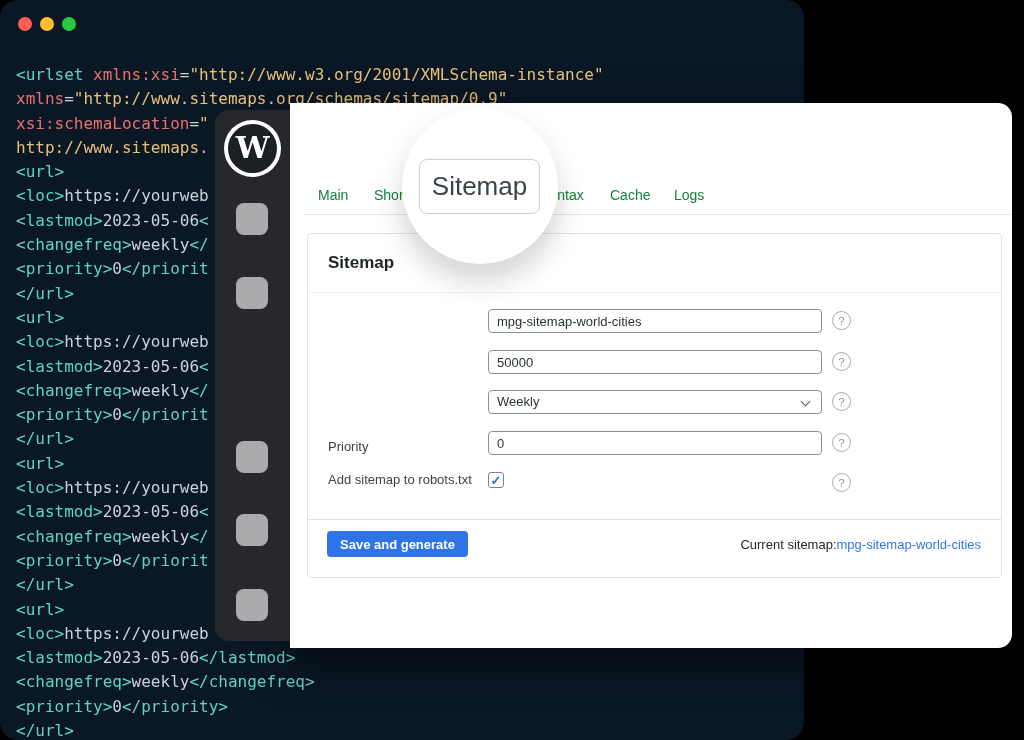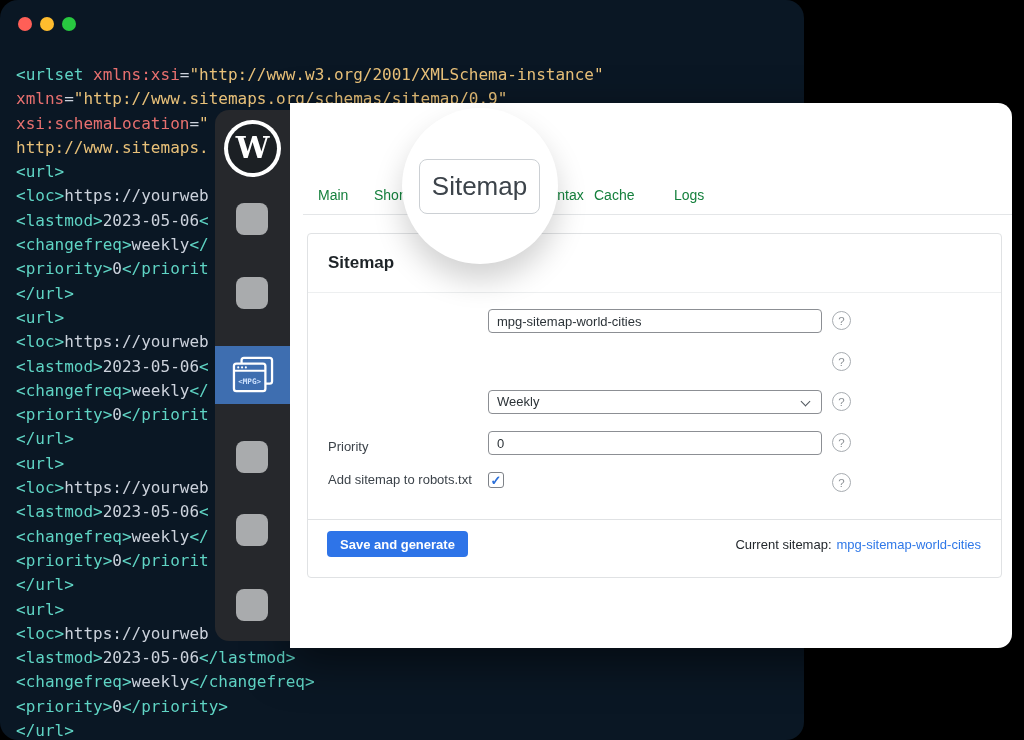--- a/index.html
+++ b/index.html
@@ -59,21 +59,21 @@
               cursor:pointer; }
   .checkbox span { color:#2b6fd9; font-size:13px; font-weight:bold;
                    line-height:1; }
   .divider { position:absolute; left:0; top:285px; width:100%; height:1px;
              background:#e0e2e4; }
   .btn { position:absolute; left:19px; top:297px; height:26px; padding:0 13px;
          background:#2e74e8; border:none; border-radius:4px; color:#fff;
          font-family:"Liberation Sans", sans-serif; font-size:13px;
          font-weight:bold; cursor:pointer; }
   .current { position:absolute; right:20px; top:297px; height:26px;
-             display:flex; align-items:center; gap:5px; font-size:13px; }
+             display:flex; align-items:center; font-size:13px; }
   .current .lbl { color:#23282d; }
   .current .lnk { color:#2f78e8; text-decoration:none; cursor:pointer; }
 
   
   .sidebar { position:absolute; left:215px; top:110px; width:75px; height:531px;
              background:#26282c; border-radius:14px 0 0 14px; }
   .wp-logo { position:absolute; left:9px; top:10px; width:57px; height:57px;
              border-radius:50%; background:#fff; display:flex;
              align-items:center; justify-content:center; cursor:pointer; }
   .wp-inner { width:49px; height:49px; border-radius:50%; background:#1c2024;
@@ -105,32 +105,33 @@
     <div class="dot" style="background:#28c840"></div>
   </div>
   <div class="code"><div class="code-line"><span class="c-tag">&lt;urlset </span><span class="c-attr">xmlns:xsi</span><span class="c-pl">=</span><span class="c-str">"http://www.w3.org/2001/XMLSchema-instance"</span></div><div class="code-line"><span class="c-attr">xmlns</span><span class="c-pl">=</span><span class="c-str">"http://www.sitemaps.org/schemas/sitemap/0.9"</span></div><div class="code-line"><span class="c-attr">xsi:schemaLocation</span><span class="c-pl">=</span><span class="c-str">"</span></div><div class="code-line"><span class="c-str">http://www.sitemaps.</span></div><div class="code-line"><span class="c-tag">&lt;url&gt;</span></div><div class="code-line"><span class="c-tag">&lt;loc&gt;</span><span class="c-pl">https://yourweb</span></div><div class="code-line"><span class="c-tag">&lt;lastmod&gt;</span><span class="c-pl">2023-05-06</span><span class="c-tag">&lt;</span></div><div class="code-line"><span class="c-tag">&lt;changefreq&gt;</span><span class="c-pl">weekly</span><span class="c-tag">&lt;/</span></div><div class="code-line"><span class="c-tag">&lt;priority&gt;</span><span class="c-pl">0</span><span class="c-tag">&lt;/priorit</span></div><div class="code-line"><span class="c-tag">&lt;/url&gt;</span></div><div class="code-line"><span class="c-tag">&lt;url&gt;</span></div><div class="code-line"><span class="c-tag">&lt;loc&gt;</span><span class="c-pl">https://yourweb</span></div><div class="code-line"><span class="c-tag">&lt;lastmod&gt;</span><span class="c-pl">2023-05-06</span><span class="c-tag">&lt;</span></div><div class="code-line"><span class="c-tag">&lt;changefreq&gt;</span><span class="c-pl">weekly</span><span class="c-tag">&lt;/</span></div><div class="code-line"><span class="c-tag">&lt;priority&gt;</span><span class="c-pl">0</span><span class="c-tag">&lt;/priorit</span></div><div class="code-line"><span class="c-tag">&lt;/url&gt;</span></div><div class="code-line"><span class="c-tag">&lt;url&gt;</span></div><div class="code-line"><span class="c-tag">&lt;loc&gt;</span><span class="c-pl">https://yourweb</span></div><div class="code-line"><span class="c-tag">&lt;lastmod&gt;</span><span class="c-pl">2023-05-06</span><span class="c-tag">&lt;</span></div><div class="code-line"><span class="c-tag">&lt;changefreq&gt;</span><span class="c-pl">weekly</span><span class="c-tag">&lt;/</span></div><div class="code-line"><span class="c-tag">&lt;priority&gt;</span><span class="c-pl">0</span><span class="c-tag">&lt;/priorit</span></div><div class="code-line"><span class="c-tag">&lt;/url&gt;</span></div><div class="code-line"><span class="c-tag">&lt;url&gt;</span></div><div class="code-line"><span class="c-tag">&lt;loc&gt;</span><span class="c-pl">https://yourweb</span></div><div class="code-line"><span class="c-tag">&lt;lastmod&gt;</span><span class="c-pl">2023-05-06</span><span class="c-tag">&lt;/lastmod&gt;</span></div><div class="code-line"><span class="c-tag">&lt;changefreq&gt;</span><span class="c-pl">weekly</span><span class="c-tag">&lt;/changefreq&gt;</span></div><div class="code-line"><span class="c-tag">&lt;priority&gt;</span><span class="c-pl">0</span><span class="c-tag">&lt;/priority&gt;</span></div><div class="code-line"><span class="c-tag">&lt;/url&gt;</span></div></div>
 </div>
 
 <div class="panel">
   <a class="tab" style="left:28px">Main</a>
   <a class="tab" style="left:84px">Shortcode</a>
   <a class="tab" style="left:170px">Sitemap</a>
   <a class="tab" style="left:251px">Syntax</a>
-  <a class="tab" style="left:304px">Cache</a>
+  <a class="tab" style="left:320px">Cache</a>
   <a class="tab" style="left:384px">Logs</a>
   <div class="tab-line"></div>
 
   <div class="card">
     <div class="card-head">
       <span class="card-title">Sitemap</span>
     </div>
 
     <input class="f-input" style="top: 75px;" value="mpg-sitemap-world-cities">
     <div class="help" style="top:77px">?</div>
 
+    <input class="f-input" style="top: 116px;" value="50000">
     <div class="help" style="top:118px">?</div>
 
     <div class="f-select" style="top:156px">
       <span>Weekly</span>
       <i class="chev"></i>
     </div>
     <div class="help" style="top:158px">?</div>
 
     <div class="f-label" style="top:201px">Priority</div>
     <input class="f-input" style="top: 197px;" value="0">
@@ -150,31 +151,20 @@
     </div>
   </div>
 </div>
 
 <div class="sidebar">
   <div class="wp-logo">
     <div class="wp-inner">W</div>
   </div>
   <div class="sq" style="top:93px"></div>
   <div class="sq" style="top:167px"></div>
-  <div class="active-item">
-    <svg width="46" height="40" viewBox="0 0 48 42">
-      <rect x="12" y="3" width="32" height="27" rx="2.5" fill="none" stroke="#fff" stroke-width="2.4"></rect>
-      <rect x="4" y="9" width="33" height="29" rx="2.5" fill="#3e6eb0" stroke="#fff" stroke-width="2.4"></rect>
-      <line x1="4" y1="16.5" x2="37" y2="16.5" stroke="#fff" stroke-width="2"></line>
-      <circle cx="8.5" cy="13" r="1.1" fill="#fff"></circle>
-      <circle cx="12.5" cy="13" r="1.1" fill="#fff"></circle>
-      <circle cx="16.5" cy="13" r="1.1" fill="#fff"></circle>
-      <text x="20.5" y="30" text-anchor="middle" font-family="DejaVu Sans Mono, monospace" font-size="8" font-weight="bold" fill="#cfe3ff">&lt;MPG&gt;</text>
-    </svg>
-  </div>
   <div class="sq" style="top:331px"></div>
   <div class="sq" style="top:404px"></div>
   <div class="sq" style="top:479px"></div>
 </div>
 
 <div class="magnifier">
   <div class="mag-tab">Sitemap</div>
 </div>
 
 </body></html>

